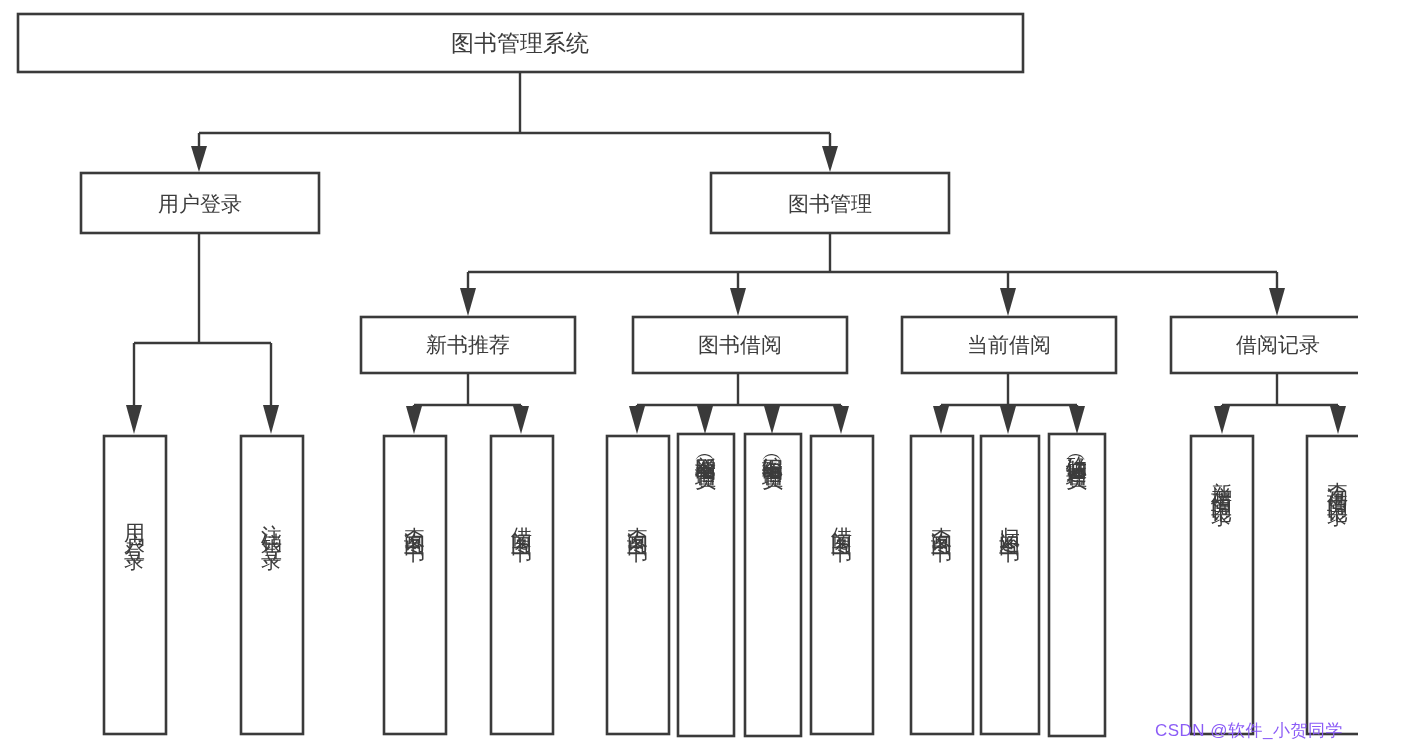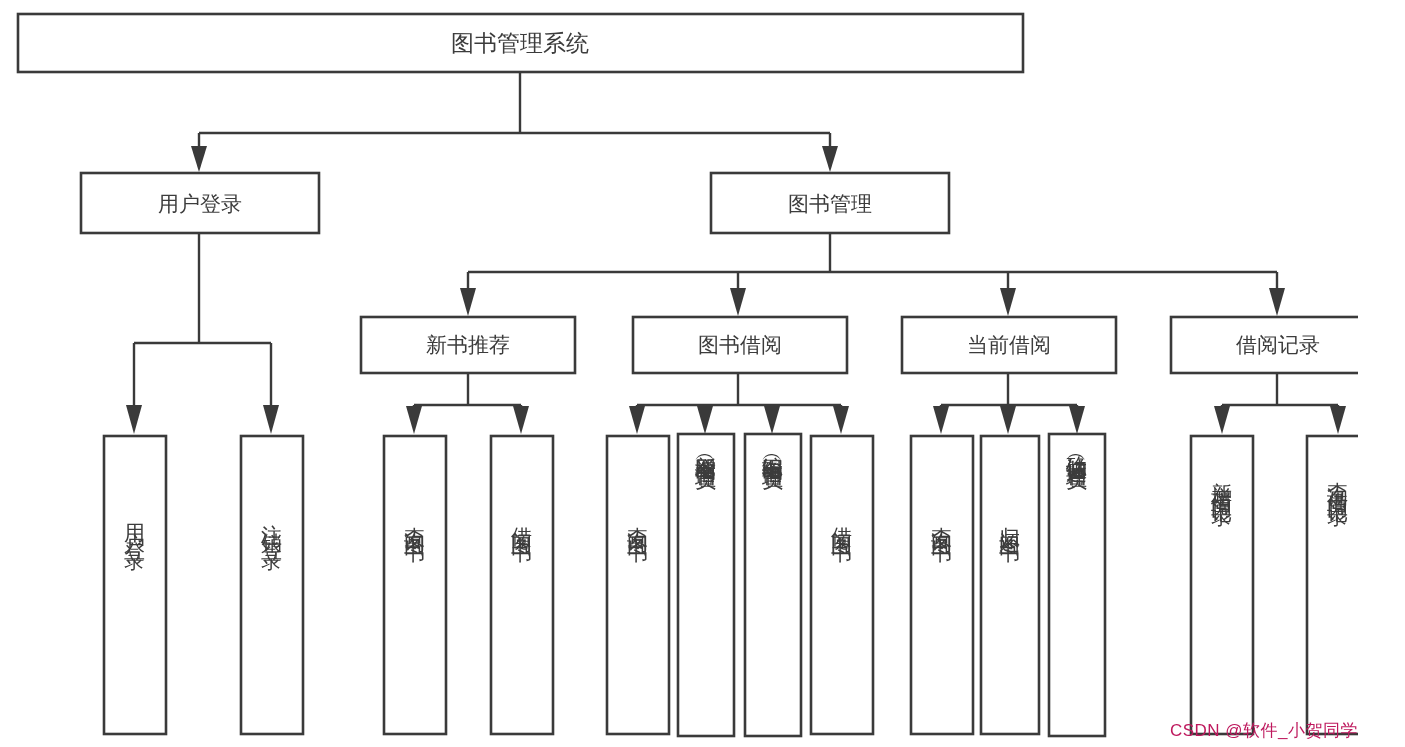--- a/index.html
+++ b/index.html
@@ -50,25 +50,25 @@
     font-size: 23px;
   }
   .leaf-label {
     fill: #3c3c3c;
     font-family: "Liberation Sans", "DejaVu Sans", sans-serif;
     font-size: 21px;
     text-anchor: middle;
   }
   .watermark {
     position: absolute;
-    right: 0;
+    right: 15px;
     bottom: 5px;
     font-family: "Liberation Sans", "DejaVu Sans", sans-serif;
     font-size: 17px;
-    color: #be185d;
+    color: #8b5cf6;
     letter-spacing: 0.5px;
     white-space: nowrap;
     pointer-events: none;
   }
 </style>
 </head>
 <body>
 
 <div id="stage">
 

